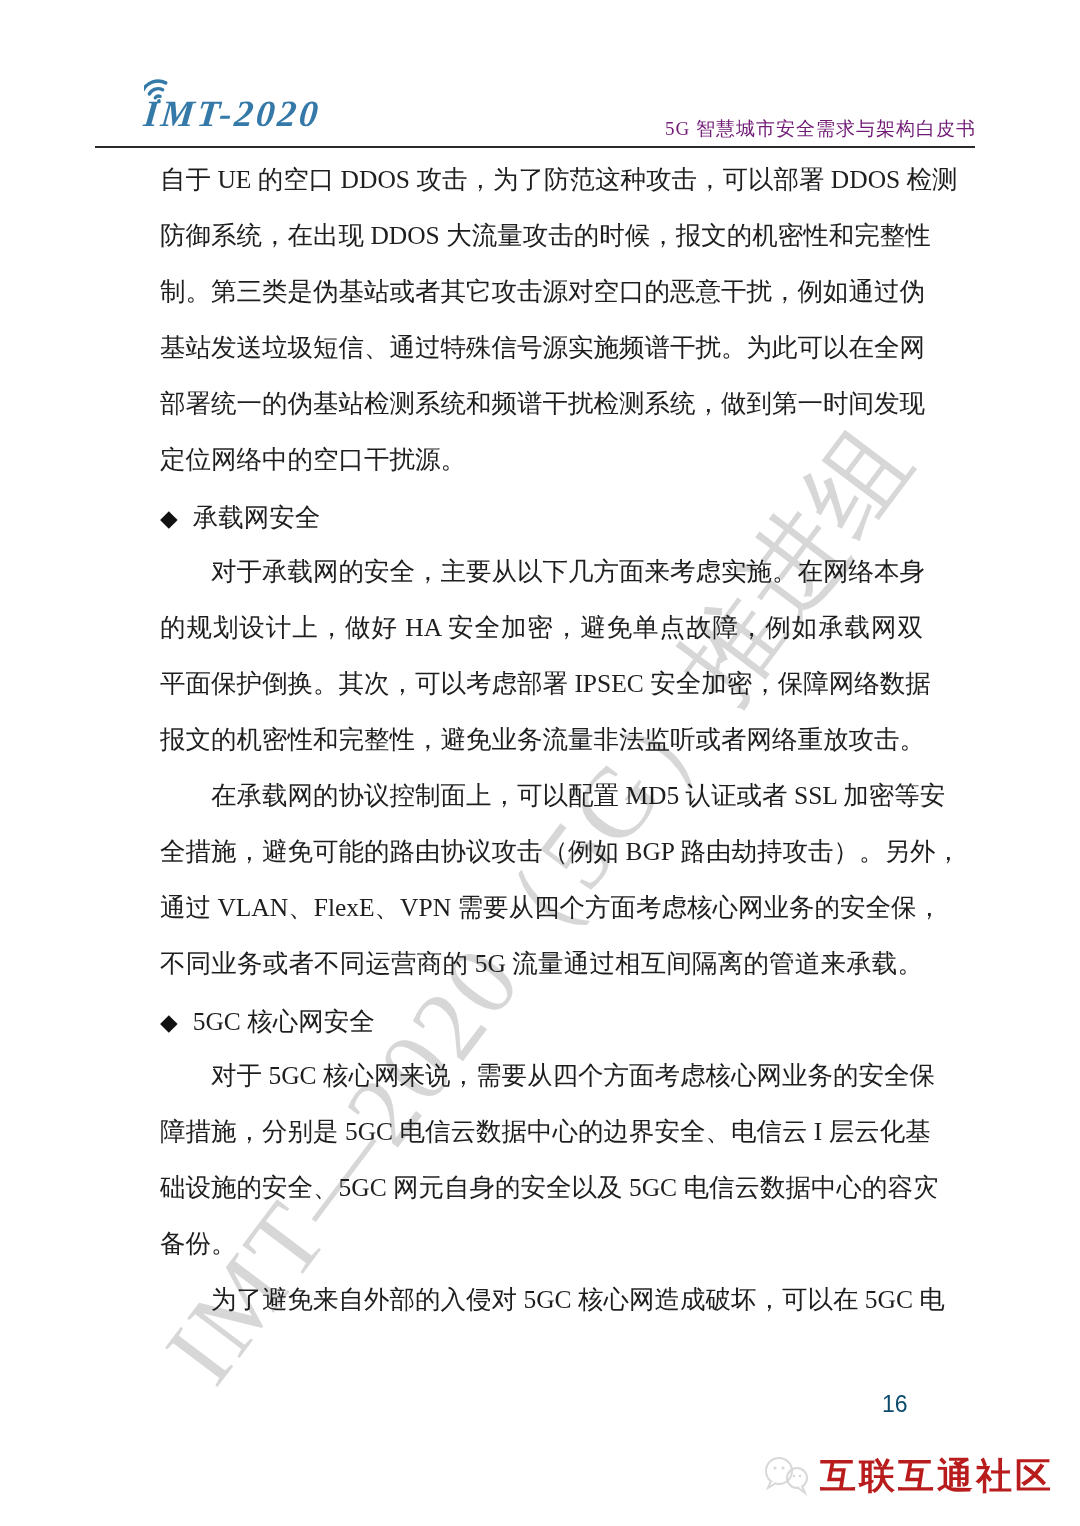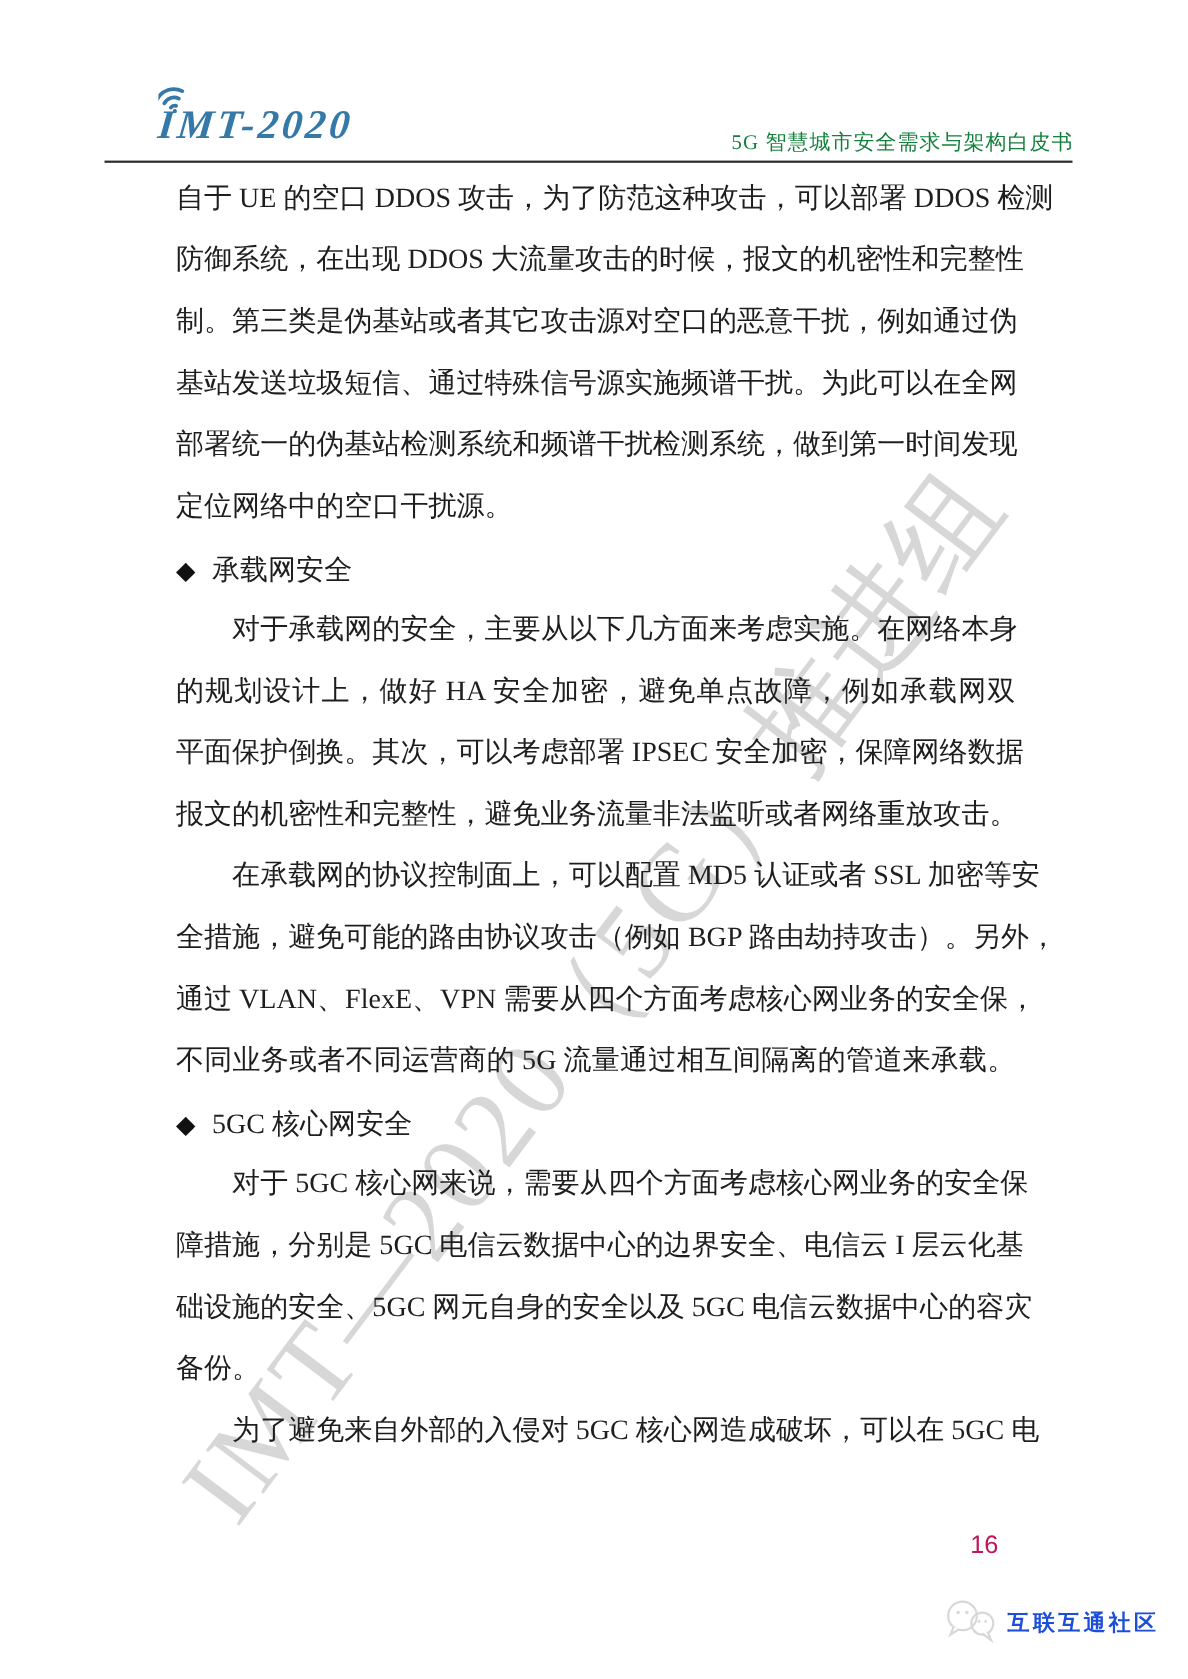--- a/index.html
+++ b/index.html
@@ -15,21 +15,21 @@
   .logo { position:absolute; left:142px; top:74px; z-index:2; }
   .wifi-arcs { position:absolute; left:2px; top:0; }
   .logo-text {
     position:absolute; left:2px; top:18px;
     font-size:37px; font-weight:bold; font-style:italic;
     color:#3579a8; letter-spacing:3px; white-space:nowrap;
     transform:skewX(-6deg);
   }
   .header-title {
     position:absolute; right:104px; top:116px;
-    font-size:19px; color:#15803d; letter-spacing:1px;
+    font-size:19px; color:#701a75; letter-spacing:1px;
     z-index:2; white-space:nowrap;
   }
   .header-rule {
     position:absolute; left:95px; top:146px; width:880px; height:2px;
     background:#2b2b2b; z-index:2;
   }
 
   
   .watermark {
     position:absolute; left:540px; top:905px; z-index:0;
@@ -55,30 +55,30 @@
   }
   .heading .bullet {
     font-family:"DejaVu Sans",sans-serif; font-size:23px;
     margin-right:15px; color:#111;
   }
 
   
   .page-number {
     position:absolute; left:882px; top:1391px; z-index:2;
     font-family:"Liberation Sans","DejaVu Sans",sans-serif;
-    font-size:23px; color:#be185d;
+    font-size:23px; color:#0c4a6e;
   }
   .community {
     position:absolute; right:26px; top:1452px; z-index:2;
     display:flex; align-items:center; gap:8px;
   }
   .community-text {
     font-family:"Liberation Sans","DejaVu Sans",sans-serif;
-    font-size:20px; font-weight:bold; letter-spacing:3px;
-    color:#1d4ed8; text-shadow:1px 1px 0 #ffffff;
+    font-size:36px; font-weight:bold; letter-spacing:3px;
+    color:#b91c1c; text-shadow:1px 1px 0 #ffffff;
     white-space:nowrap;
   }
 </style>
 </head>
 <body>
 
 <div class="page">
 
   <div class="watermark">IMT—2020（5G）推进组</div>
 

